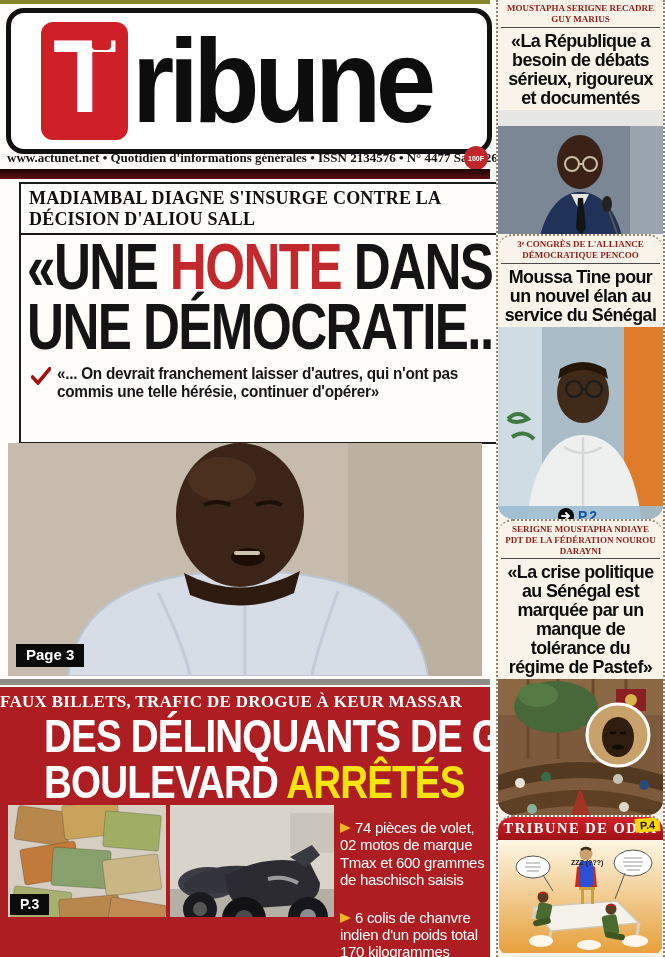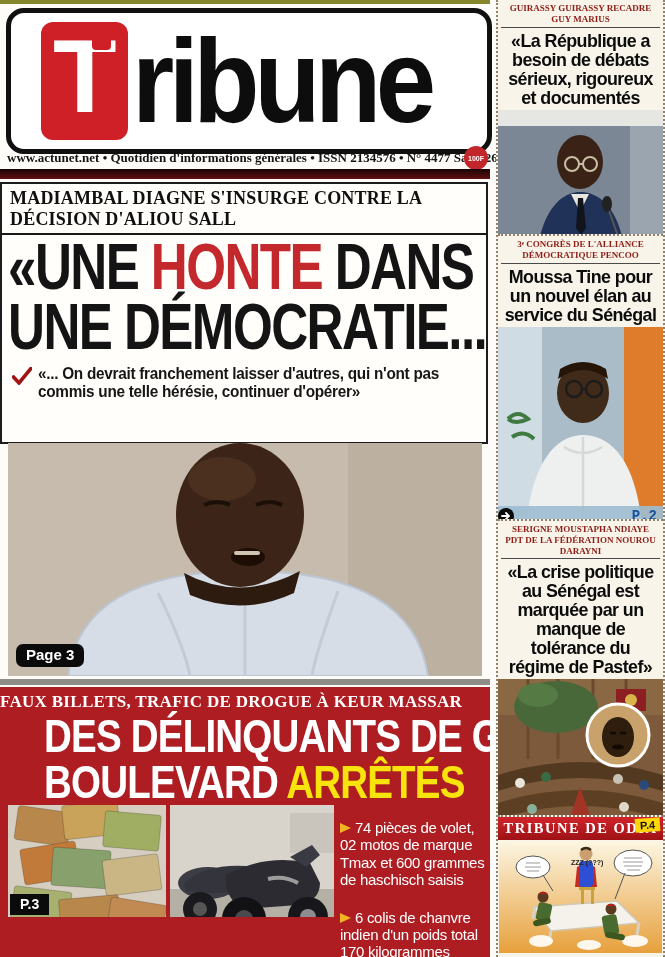--- a/index.html
+++ b/index.html
@@ -16,37 +16,37 @@
     padding:0 12px 8px 12px;margin-right:4px;font-size:104px;line-height:1.05;letter-spacing:0;}
   .logo-rest{position:relative;transform:scaleX(.92);transform-origin:left center;}
   .i-dot{position:absolute;left:51px;top:9px;width:19px;height:19px;background:#cf2027;border-radius:4px;}
   .info-line{position:absolute;left:7px;top:150px;width:456px;white-space:nowrap;
     font-family:"Liberation Serif",serif;font-weight:bold;font-size:13px;color:#141414;}
   .price{position:absolute;left:464px;top:146px;width:24px;height:24px;border-radius:50%;
     background:#c1272a;color:#fff;font-size:7px;font-weight:bold;display:flex;
     align-items:center;justify-content:center;}
   .maroon-bar{position:absolute;left:0;top:169px;width:490px;height:10px;
     background:linear-gradient(#180404,#641111);}
-  .lead-box{position:absolute;left:0;top:182px;width:484px;height:258px;
+  .lead-box{position:absolute;left:19px;top:182px;width:484px;height:258px;
     border:2px solid #1c1c1c;background:#fffefb;overflow:hidden;}
   .lead-kicker{font-family:"Liberation Serif",serif;font-weight:bold;font-size:18px;
     color:#101010;padding:4px 8px 3px 8px;border-bottom:2px solid #181818;letter-spacing:.2px;}
   .lead-headline{padding:3px 14px 0 6px;font-weight:bold;color:#141414;}
   .lead-headline .hl-line{white-space:nowrap;font-size:64px;line-height:.93;
     transform:scaleX(.8);transform-origin:left center;letter-spacing:-2px;}
   .hl-accent{color:#c3282d;}
   .lead-bullets{padding:8px 8px 0 10px;}
   .bullet-row{display:flex;align-items:flex-start;margin-bottom:7px;}
   .bullet-row svg{flex:0 0 auto;margin:2px 6px 0 0;}
   .bullet-text{font-weight:bold;font-size:16.5px;line-height:1.06;color:#161616;
     letter-spacing:-.3px;transform:scaleX(.93);transform-origin:left top;width:107%;}
   .main-photo{position:absolute;left:8px;top:443px;width:474px;height:233px;overflow:hidden;}
   .badge{position:absolute;background:#0b0b0b;color:#fff;font-weight:bold;font-size:15px;
     padding:2px 10px;line-height:1.25;}
-  .badge.page3{left:8px;bottom:9px;border-radius:7px;}
+  .badge.page3{left:8px;bottom:9px;}
   .grey-strip{position:absolute;left:0;top:679px;width:490px;height:6px;background:#8e8c86;}
   .red-section{position:absolute;left:0;top:687px;width:490px;height:270px;background:#ad1d22;}
   .crime-kicker{font-family:"Liberation Serif",serif;font-weight:bold;color:#fff;
     font-size:17px;padding:5px 10px 0 0;letter-spacing:.3px;}
   .crime-headline{margin-top:1px;text-align:center;font-weight:bold;color:#fff;}
   .crime-headline .hl-line{white-space:nowrap;font-size:47px;line-height:.98;
     transform:scaleX(.82);transform-origin:center;letter-spacing:-1px;}
   .crime-accent{color:#f8e30c;margin-left:10px;}
   .crime-photo{position:absolute;top:118px;height:112px;overflow:hidden;}
   .photo-money{left:8px;width:158px;}
@@ -54,31 +54,31 @@
   .badge.p3{left:2px;bottom:2px;font-size:14px;}
   .crime-bullets{position:absolute;left:340px;top:112px;width:146px;}
   .crime-bullet{color:#fff;font-weight:normal;font-size:15px;line-height:1.16;
     letter-spacing:-.3px;margin-bottom:9px;margin-top:20px;}
   .arrow-bullet{display:inline-block;width:0;height:0;border-left:11px solid #f2b324;
     border-top:5px solid transparent;border-bottom:5px solid transparent;margin-right:4px;}
   
   .sidebar{position:absolute;left:496px;top:0;width:169px;height:957px;background:#f8f4ea;
     border-left:2px dotted #8f8370;border-right:2px dotted #8f8370;box-sizing:border-box;}
   .sb-article{position:relative;overflow:hidden;}
-  .sb-article.bt{border-top:2px dotted #8f8370;}
+  .sb-article.bt{border-top:2px dotted #8f8370;border-radius:15px;}
   .sb-kicker{font-family:"Liberation Serif",serif;font-weight:bold;font-size:9px;
     color:#8e1d15;text-align:center;padding:3px 3px 2px 3px;margin:0 3px;
     border-bottom:1px solid #4a4a4a;line-height:1.2;}
   .sb-headline{font-weight:bold;font-size:19px;line-height:1.0;text-align:center;
     color:#0c0c0c;padding:3px 1px 3px 1px;letter-spacing:-.6px;transform:scaleX(.94);
     transform-origin:center top;}
   .sb-photo{position:relative;width:100%;overflow:hidden;}
   .p-strip{position:absolute;left:0;bottom:0;width:100%;height:21px;
     background:rgba(158,189,209,.92);display:flex;align-items:center;
-    justify-content:space-between;gap:4px;padding-right:6px;box-sizing:border-box;font-family:Liberation Mono, monospace;}
+    justify-content:center;gap:4px;padding-right:6px;box-sizing:border-box;}
   .p-ref{font-weight:bold;font-size:14px;color:#17529e;}
   
   .cartoon-head{position:relative;height:23px;background:linear-gradient(#d2232a,#9d1216);
     display:flex;align-items:center;justify-content:center;}
   .cartoon-title{font-family:"Liberation Serif",serif;font-weight:bold;color:#fff;
     font-size:14.5px;letter-spacing:1.5px;}
   .cartoon-p{position:absolute;right:3px;top:1px;background:#ffd60a;color:#15151a;
     font-weight:bold;font-size:11px;padding:1px 5px;transform:rotate(-4deg);}
   .cartoon-canvas{position:relative;height:112px;margin:1px;}
   .zzz{position:absolute;left:72px;top:18px;font-weight:bold;font-size:7px;color:#222;}
@@ -187,21 +187,21 @@
 
     <div class="crime-bullets">
       <div class="crime-bullet"><span class="arrow-bullet"></span><span>74 pièces de volet, 02 motos de marque Tmax et 600 grammes de haschisch saisis</span></div>
       <div class="crime-bullet"><span class="arrow-bullet"></span><span>6 colis de chanvre indien d'un poids total 170 kilogrammes saisis, quatre individus interpellés</span></div>
     </div>
   </div>
 
   <div class="sidebar">
 
     <div class="sb-article" style="height:234px;">
-      <div class="sb-kicker">GUIRASSY GUIRASSY RECADRE GUY MARIUS</div>
+      <div class="sb-kicker">MOUSTAPHA SERIGNE RECADRE GUY MARIUS</div>
       <div class="sb-headline">«La République a besoin de débats sérieux, rigoureux et documentés</div>
       <div class="sb-photo" style="height:148px;">
         <svg width="165" height="148" viewBox="0 0 165 148">
           <rect width="165" height="148" fill="#7b8794"></rect>
           <rect width="165" height="16" fill="#e6e7e3"></rect>
           <rect x="132" y="16" width="33" height="132" fill="#9aa5af"></rect>
           <rect x="0" y="126" width="165" height="22" fill="#1f2c38"></rect>
           <ellipse cx="82" cy="52" rx="23" ry="27" fill="#3a2316"></ellipse>
           <circle cx="74" cy="54" r="7" fill="none" stroke="#cabfa6" stroke-width="2"></circle>
           <circle cx="92" cy="54" r="7" fill="none" stroke="#cabfa6" stroke-width="2"></circle>

